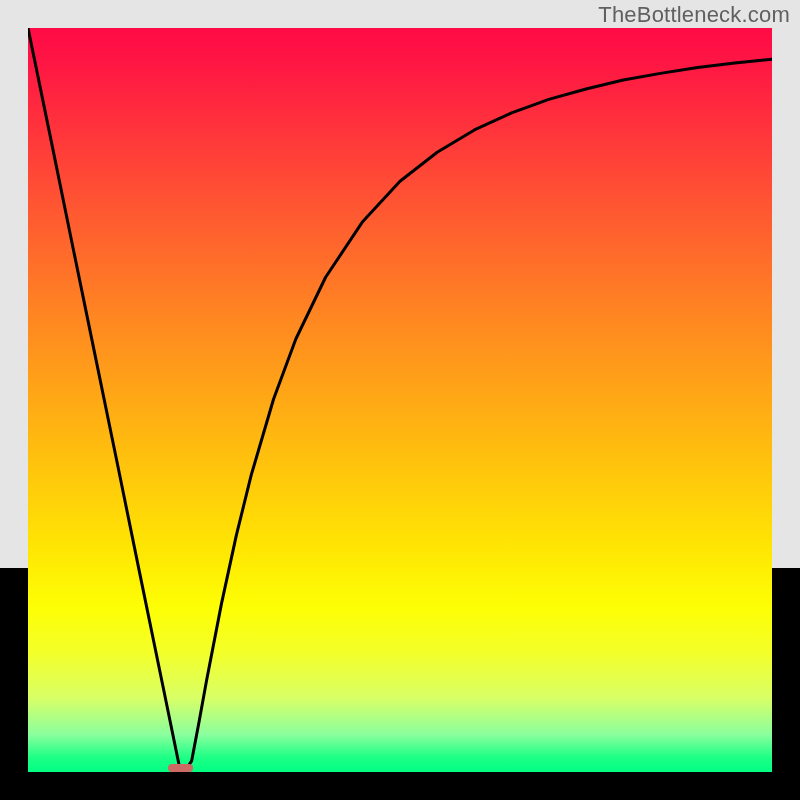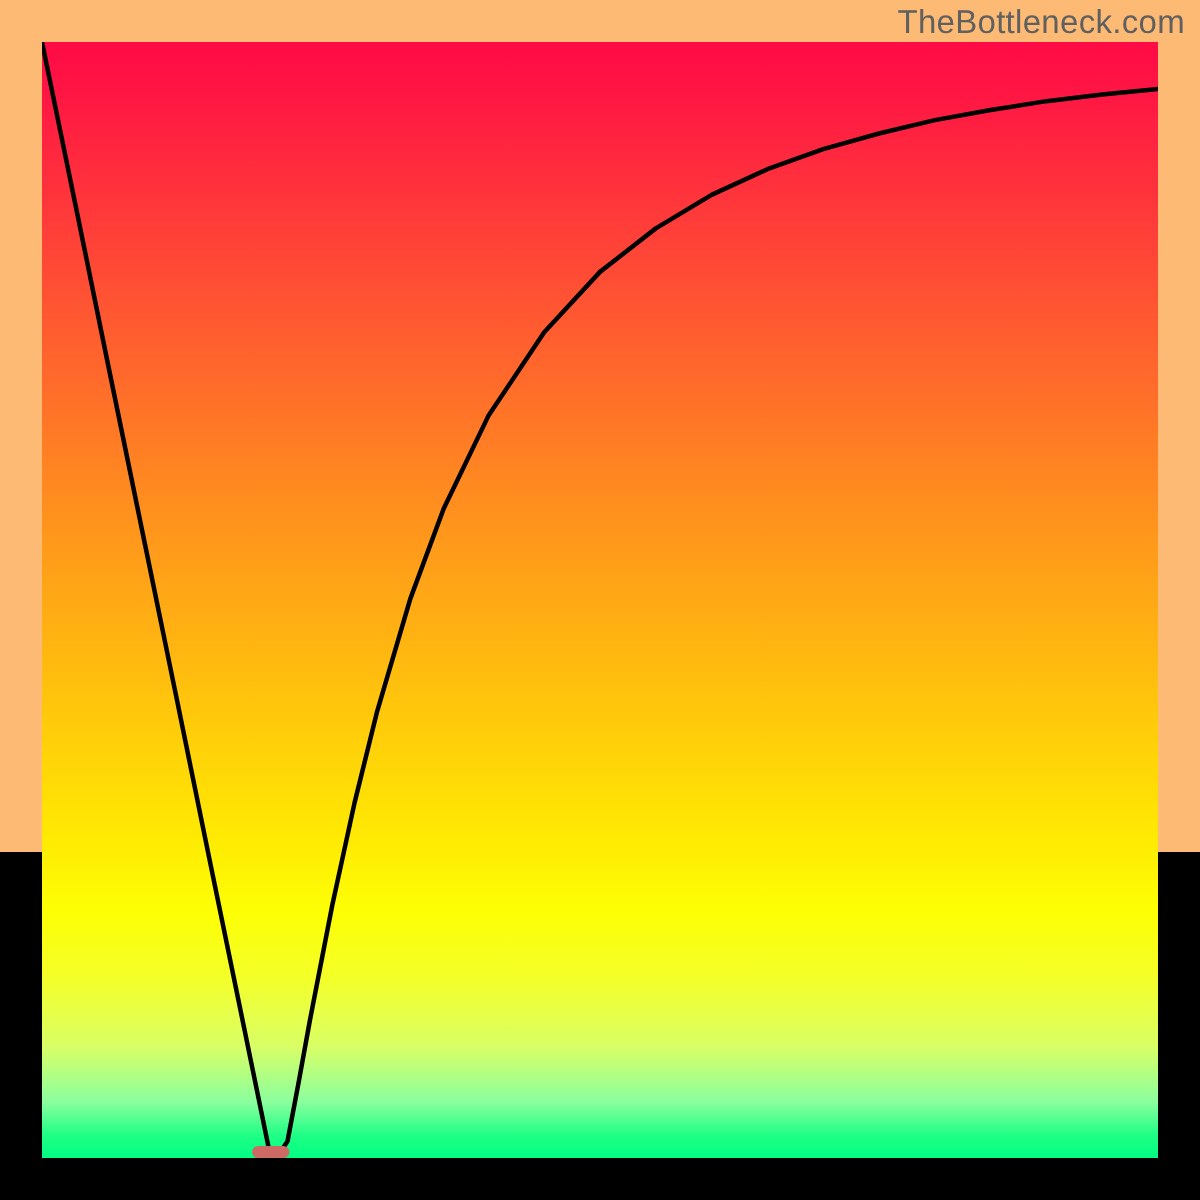--- a/index.html
+++ b/index.html
@@ -9,21 +9,21 @@
     height: 800px;
     background: #000;
     font-family: Arial, Helvetica, sans-serif;
   }
   .frame {
     position: absolute;
     top: 0;
     left: 0;
     width: 800px;
     height: 568px;
-    background: #fdba74;
+    background: #e5e5e5;
   }
   .plot-area {
     position: absolute;
     left: 28px;
     top: 28px;
     width: 744px;
     height: 744px;
     overflow: hidden;
   }
   .gradient {

